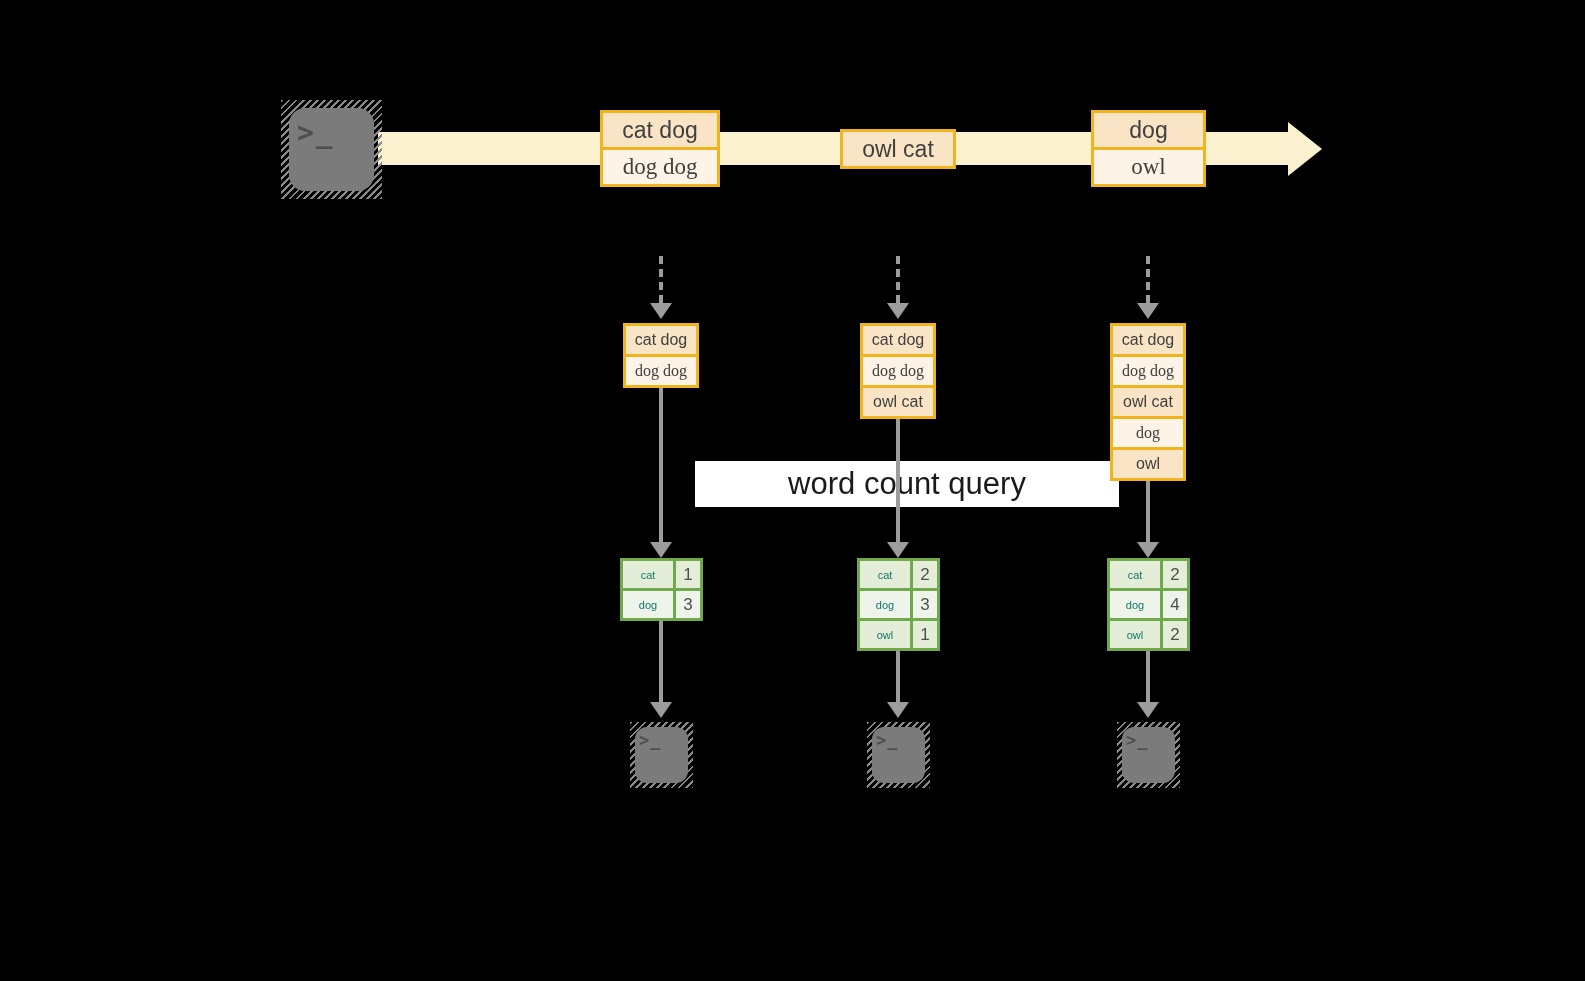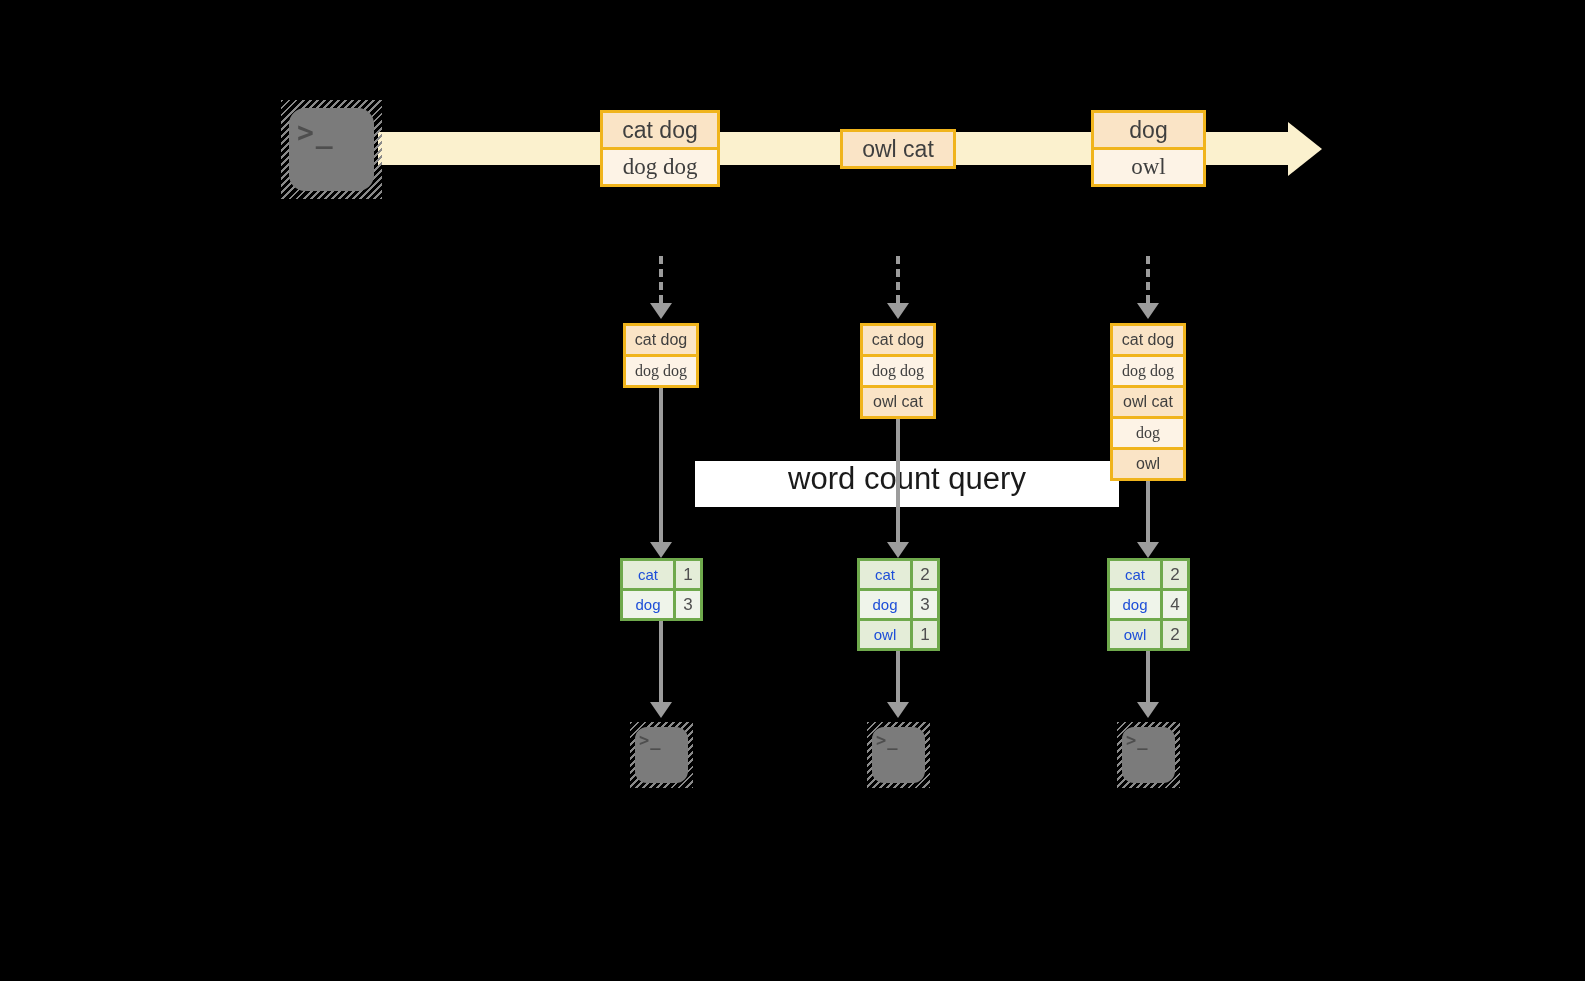--- a/index.html
+++ b/index.html
@@ -64,38 +64,38 @@
   .vhead{
     width:0;height:0;z-index:2;
     border-left:11px solid transparent;
     border-right:11px solid transparent;
     border-top:16px solid var(--arrow-gray,#9c9c9c);
   }
 
   
   .banner{
     background:var(--overlay-bg,#fff);
-    display:flex;justify-content:center;
+    display:flex;align-items:center;justify-content:center;
     z-index:1;
   }
   .banner span{font-size:31px;color:#1a1a1a;}
 
   
   .green-table{
     border:3px solid var(--table-border-green,#6fa94c);
     z-index:3;box-sizing:border-box;
   }
   .green-table .trow{
     display:flex;height:27px;
     border-top:3px solid var(--table-border-green,#6fa94c);
   }
   .green-table .trow:first-child{border-top:none;}
   .green-table .word{
     flex:1;display:flex;align-items:center;justify-content:center;
-    font-size:15px;color:#1d4ed8;
+    font-size:11px;color:#0f766e;
   }
   .green-table .num{
     width:24px;display:flex;align-items:center;justify-content:center;
     font-size:17px;color:#4f4f4f;
     border-left:3px solid var(--table-border-green,#6fa94c);
   }
   .trow.g .word,.trow.g .num{background:var(--table-fill-green,#e4edd8);}
   .trow.l .word,.trow.l .num{background:var(--table-fill-light,#eff4ea);}
 </style>
 </head>

